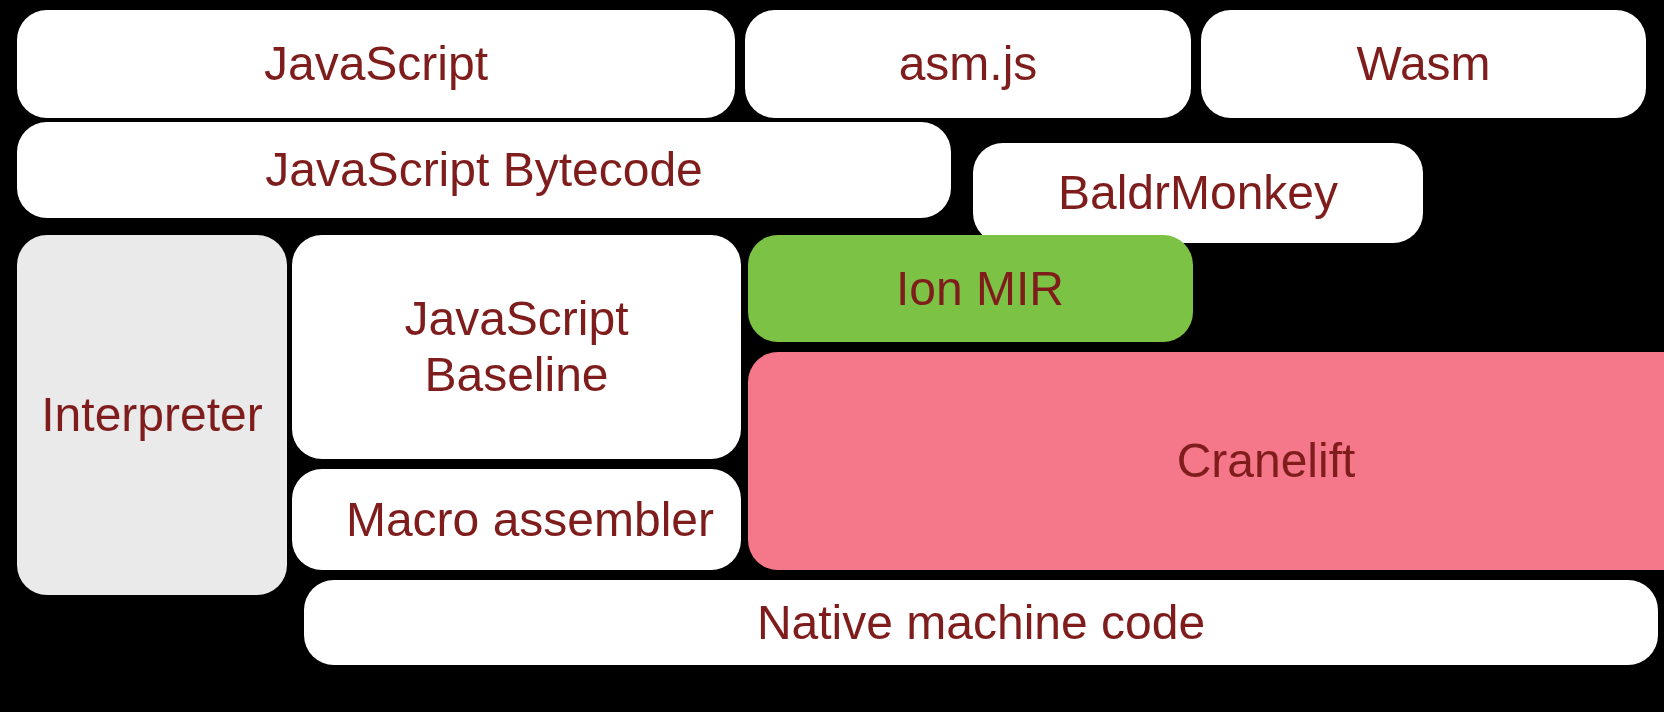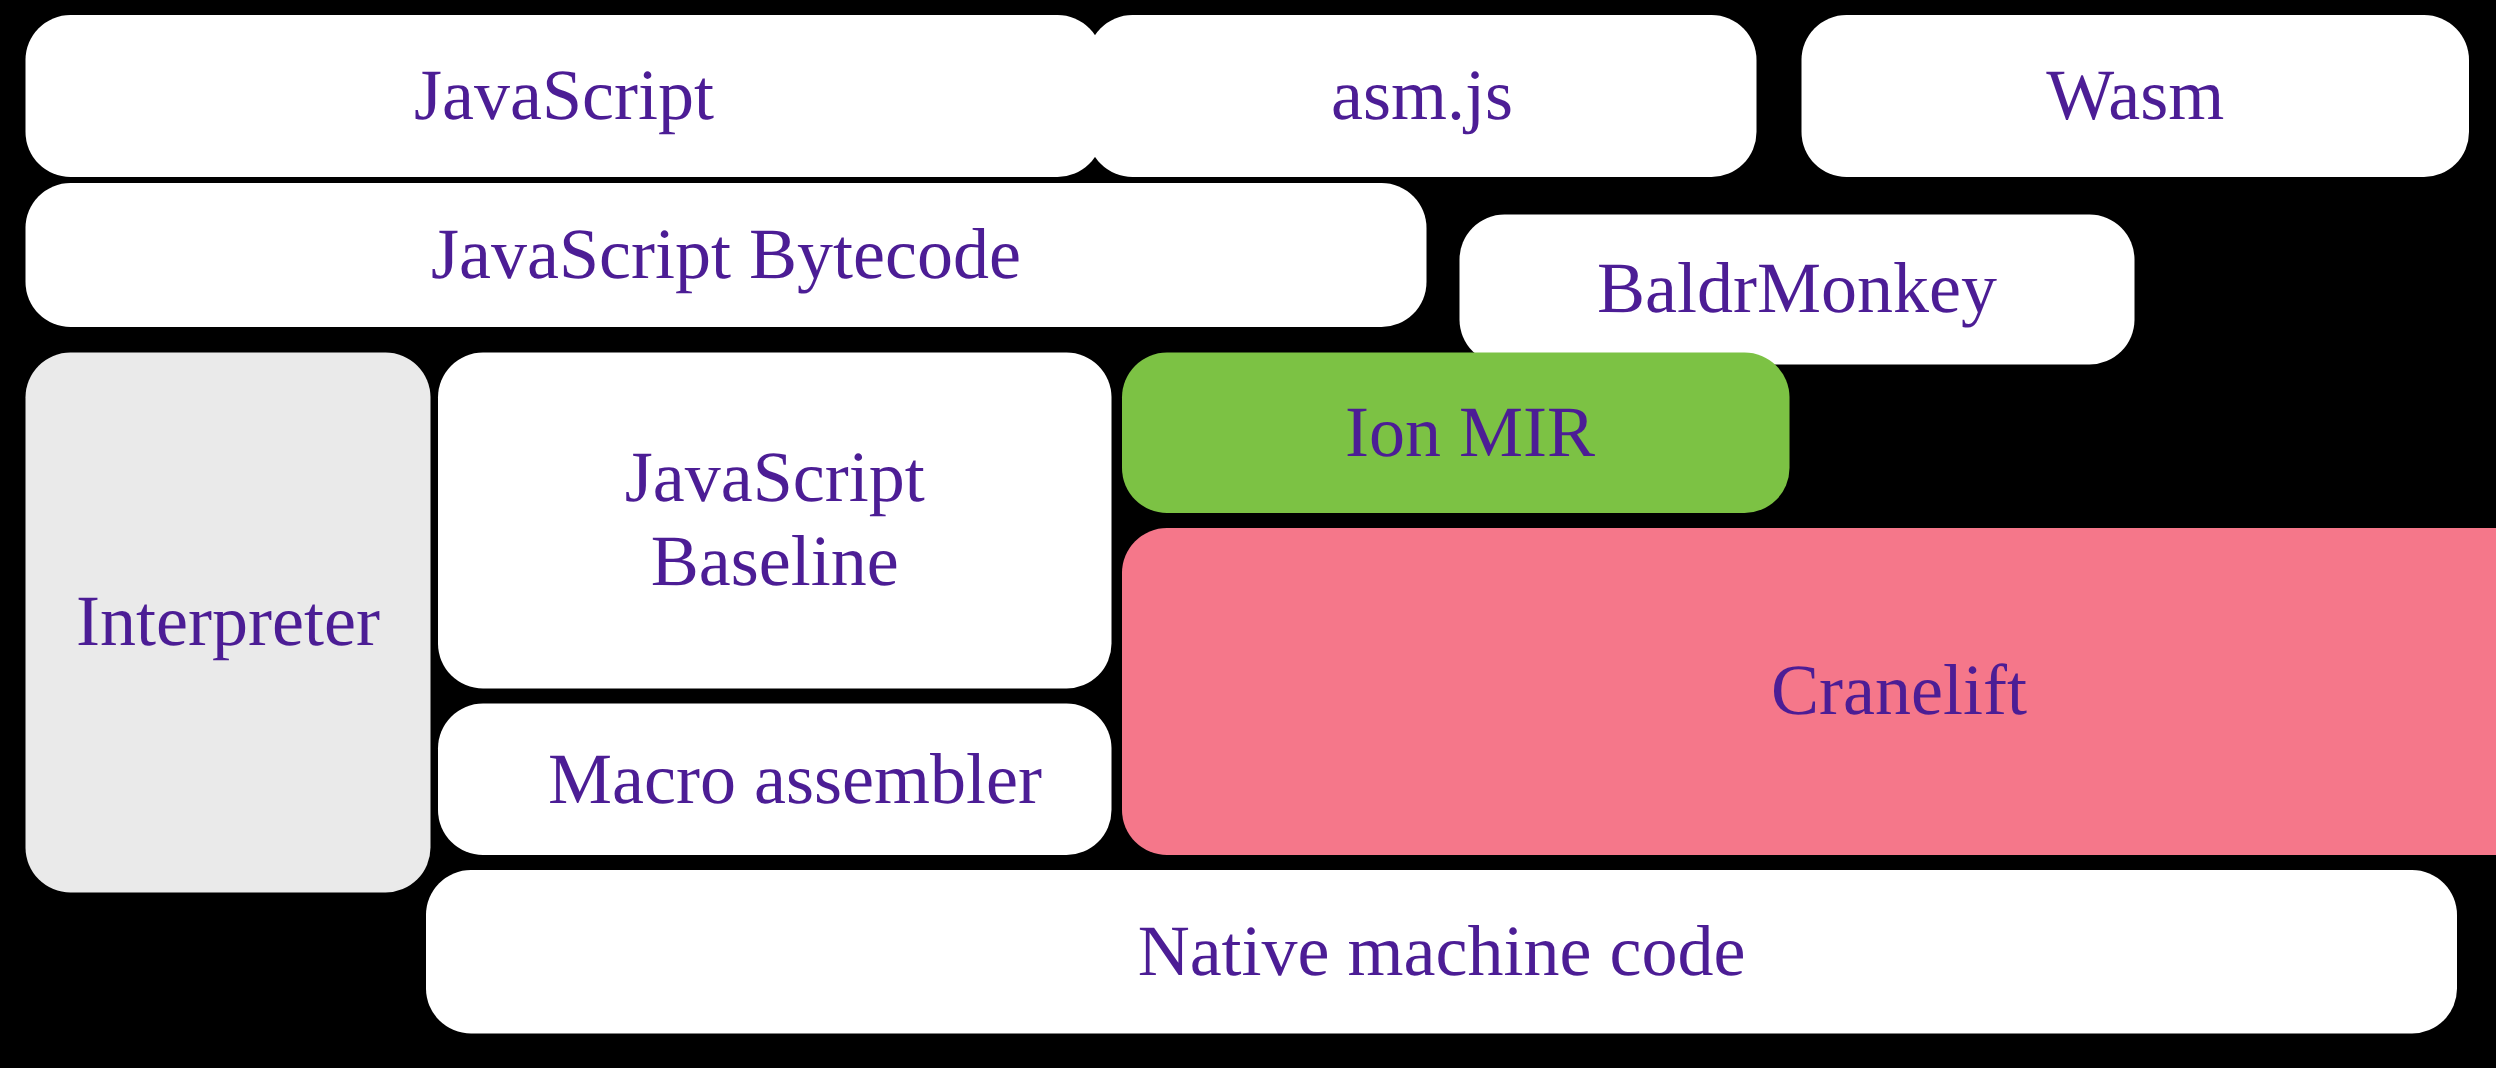--- a/index.html
+++ b/index.html
@@ -16,49 +16,48 @@
     font-family: "Liberation Sans", sans-serif;
   }
   .node {
     position: absolute;
     box-sizing: border-box;
     border-radius: 30px;
     display: flex;
     align-items: center;
     justify-content: center;
     text-align: center;
-    color: #4c1d95;
+    color: #7f1d1d;
     font-size: 48px;
     line-height: 1.16;
     white-space: pre-line;
     background: #fff;
-    font-family: Liberation Serif, serif;
   }
 </style>
 </head>
 <body>
 
 <div class="canvas">
 
   <div class="node" style="left: 17px; top: 10px; width: 718px; height: 108px; background-color: rgb(255, 255, 255);">JavaScript</div>
 
-  <div class="node" style="left: 725px; top: 10px; width: 446px; height: 108px; background-color: rgb(255, 255, 255);">asm.js</div>
+  <div class="node" style="left: 745px; top: 10px; width: 446px; height: 108px; background-color: rgb(255, 255, 255);">asm.js</div>
 
   <div class="node" style="left: 1201px; top: 10px; width: 445px; height: 108px; background-color: rgb(255, 255, 255);">Wasm</div>
 
   <div class="node" style="left: 17px; top: 122px; width: 934px; height: 96px; background-color: rgb(255, 255, 255);">JavaScript Bytecode</div>
 
   <div class="node" style="left: 973px; top: 127px; width: 450px; height: 100px; background-color: rgb(255, 255, 255); margin-top: 16px;">BaldrMonkey</div>
 
   <div class="node" style="left: 17px; top: 235px; width: 270px; height: 360px; background-color: rgb(234, 234, 234);">Interpreter</div>
 
   <div class="node" style="left: 292px; top: 235px; width: 449px; height: 224px; background-color: rgb(255, 255, 255);">JavaScript
 Baseline</div>
 
   <div class="node" style="left: 748px; top: 235px; width: 445px; height: 107px; background-color: rgb(124, 194, 68); padding-left: 19px;">Ion MIR</div>
 
   <div class="node" style="left: 748px; top: 352px; width: 1036px; height: 218px; background-color: rgb(245, 119, 138);">Cranelift</div>
 
   <div class="node" style="left: 292px; top: 469px; width: 449px; height: 101px; background-color: rgb(255, 255, 255); padding-left: 27px;">Macro assembler</div>
 
-  <div class="node" style="left: 284px; top: 580px; width: 1354px; height: 109px; background-color: rgb(255, 255, 255); text-align: right;">Native machine code</div>
+  <div class="node" style="left: 304px; top: 580px; width: 1354px; height: 85px; background-color: rgb(255, 255, 255); text-align: right;">Native machine code</div>
 
 </div>
 
 </body></html>

